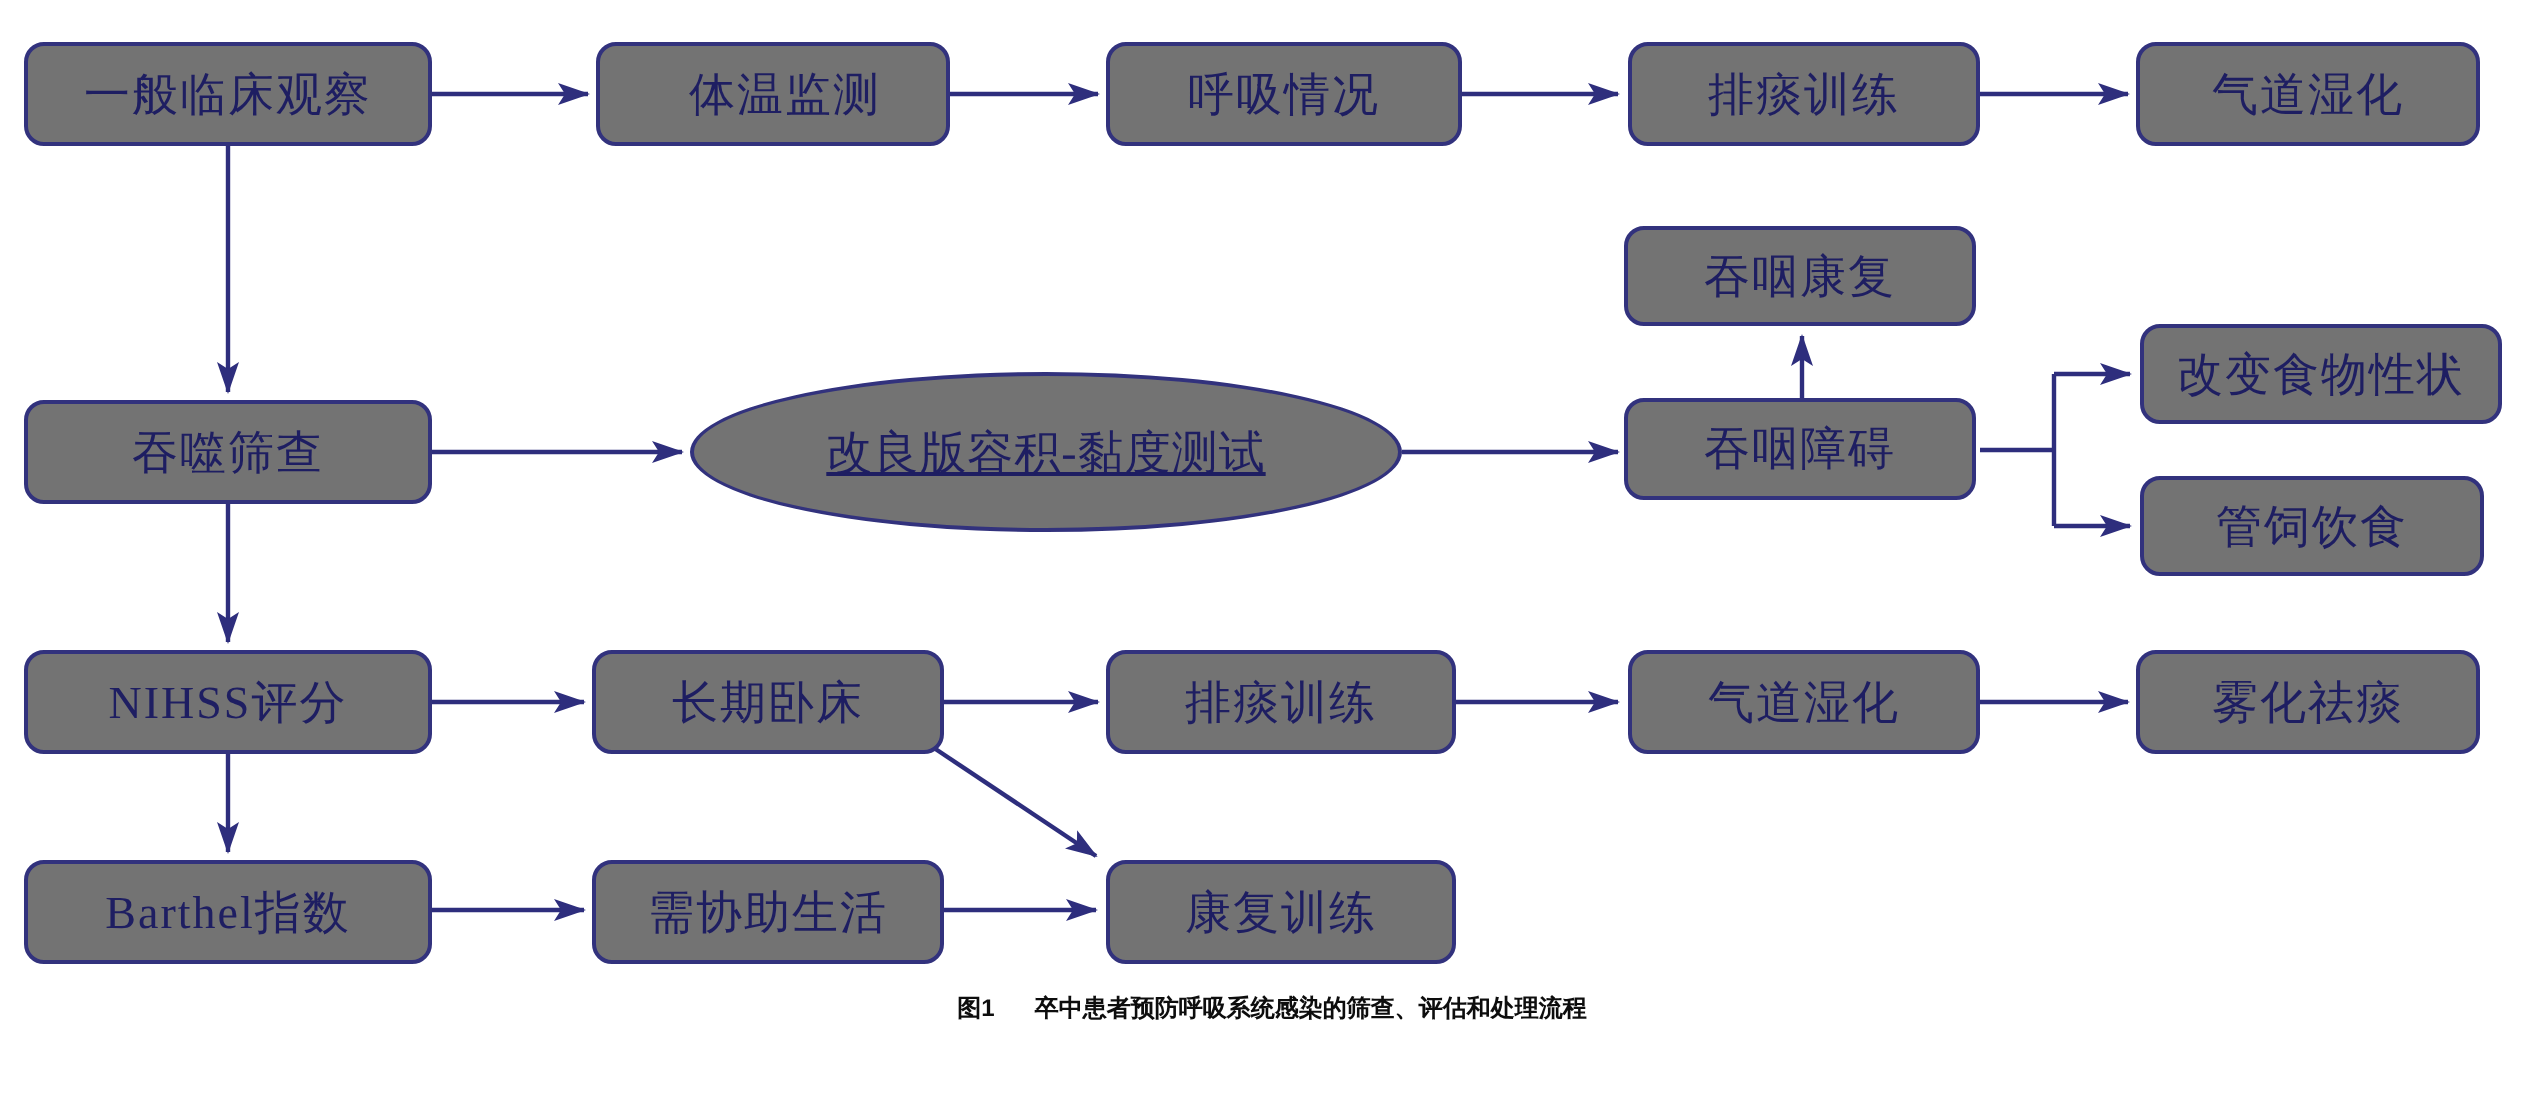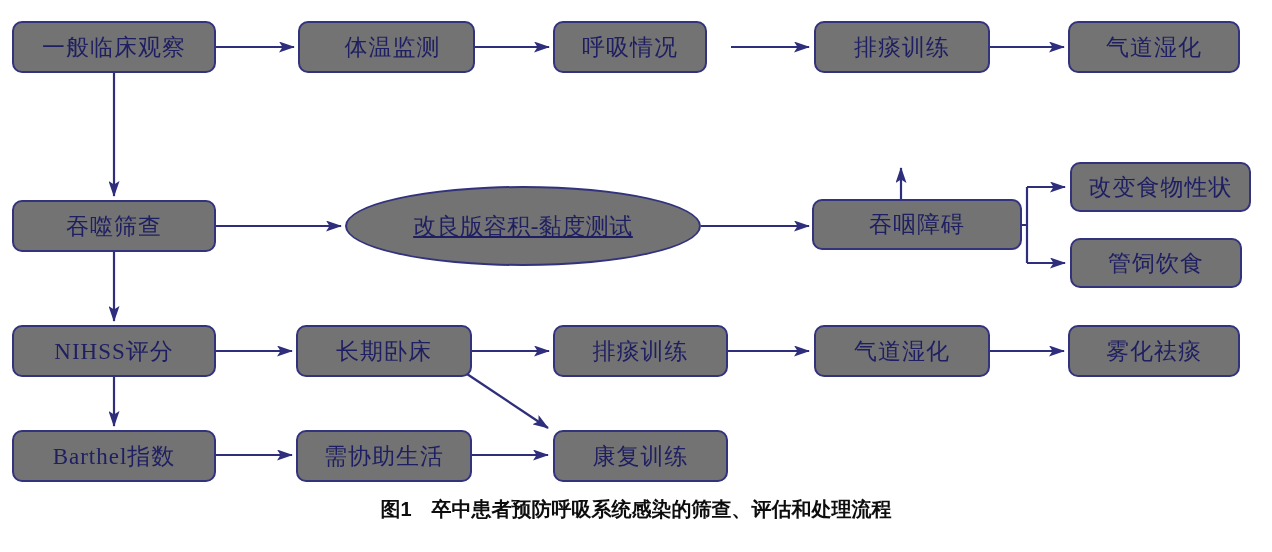--- a/index.html
+++ b/index.html
@@ -45,21 +45,21 @@
     position: absolute;
     left: 0;
     top: 496px;
     width: 100%;
     display: flex;
     justify-content: center;
     align-items: baseline;
     gap: 20px;
     font-family: "Liberation Sans", "DejaVu Sans", sans-serif;
     font-weight: bold;
-    font-size: 20px;
+    font-size: 12px;
     color: #0d0d0d;
     z-index: 2;
   }
 </style>
 </head>
 <body>
 
 <div class="stage">
 
   <svg class="connectors" viewBox="0 0 1272 552" xmlns="http://www.w3.org/2000/svg">
@@ -95,28 +95,29 @@
 
       <path d="M216,455 H292" marker-end="url(#arrow)"></path>
       <path d="M472,455 H548" marker-end="url(#arrow)"></path>
 
       <path d="M467,374 L548,428" marker-end="url(#arrow)"></path>
     </g>
   </svg>
 
   <div class="node" style="left:12px; top:21px; width:204px; height:52px;">一般临床观察</div>
   <div class="node" style="left:298px; top:21px; width:177px; height:52px;padding-left:12px;">体温监测</div>
-  <div class="node" style="left:553px; top:21px; width:154px; height:52px;border-radius:10px;">呼吸情况</div>
+  <div class="node" style="left:553px; top:21px; width:178px; height:52px;border-radius:10px;">呼吸情况</div>
   <div class="node" style="left:814px; top:21px; width:176px; height:52px;">排痰训练</div>
   <div class="node" style="left:1068px; top:21px; width:172px; height:52px;">气道湿化</div>
 
+  <div class="node" style="left:812px; top:113px; width:176px; height:50px;">吞咽康复</div>
   <div class="node" style="left:1070px; top:162px; width:181px; height:50px;">改变食物性状</div>
   <div class="node" style="left:12px; top:200px; width:204px; height:52px;">吞噬筛查</div>
   <div class="node ellipse" style="left:345px; top:186px; width:356px; height:80px;">改良版容积-黏度测试</div>
-  <div class="node" style="left:812px; top:199px; width:210px; height:51px;">吞咽障碍</div>
+  <div class="node" style="left:812px; top:199px; width:176px; height:51px;">吞咽障碍</div>
   <div class="node" style="left:12px; top:325px; width:204px; height:52px;">NIHSS评分</div>
 
   <div class="node" style="left:1070px; top:238px; width:172px; height:50px;">管饲饮食</div>
   <div class="node" style="left:296px; top:325px; width:176px; height:52px;">长期卧床</div>
   <div class="node" style="left:553px; top:325px; width:175px; height:52px;">排痰训练</div>
   <div class="node" style="left:814px; top:325px; width:176px; height:52px;">气道湿化</div>
   <div class="node" style="left:1068px; top:325px; width:172px; height:52px;">雾化祛痰</div>
 
   <div class="node" style="left:12px; top:430px; width:204px; height:52px;">Barthel指数</div>
   <div class="node" style="left:296px; top:430px; width:176px; height:52px;">需协助生活</div>

